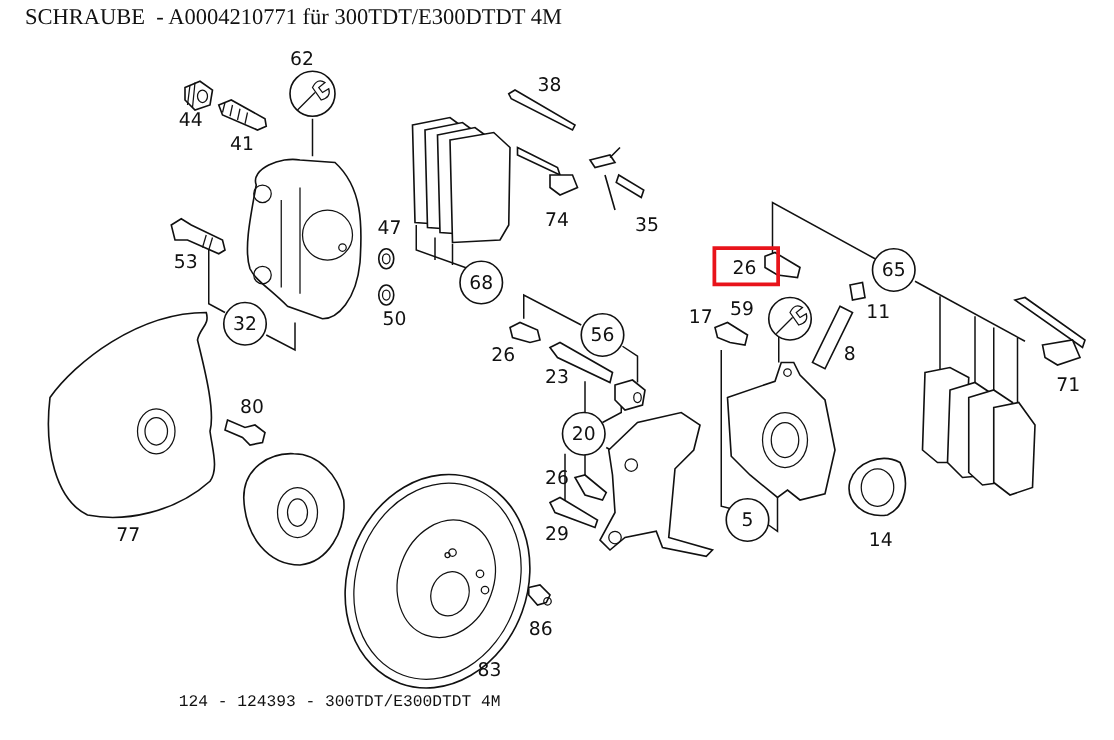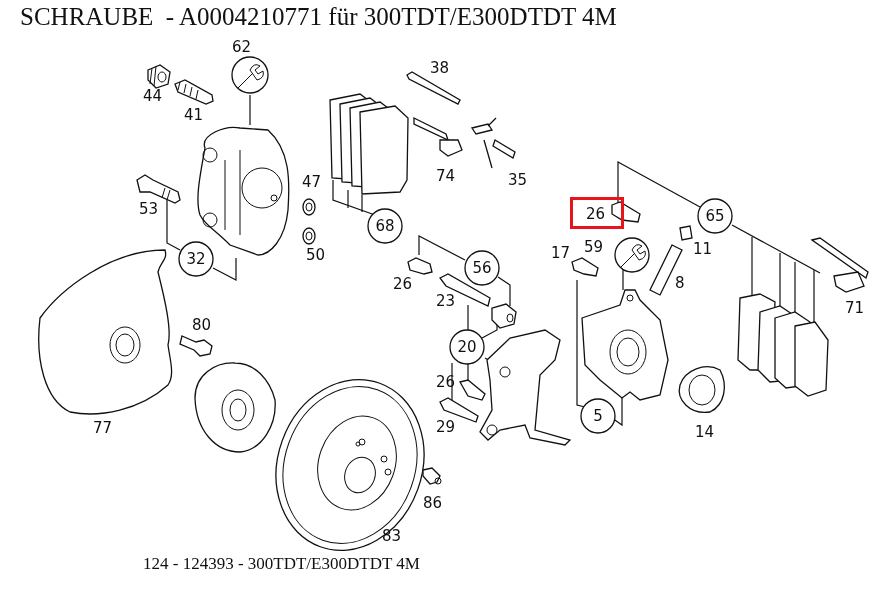--- a/index.html
+++ b/index.html
@@ -1,18 +1,18 @@
 <!DOCTYPE html>
 <html><head>
 <meta charset="utf-8">
 <style>
   html, body { margin:0; padding:0; background:#ffffff; }
   body { width:891px; height:592px; position:relative; overflow:hidden; font-family:"DejaVu Sans", sans-serif; }
-  .title { position:absolute; left:20px; top:3px; font-family:"Liberation Serif","DejaVu Serif",serif; font-size:25px; color:#111; white-space:pre; letter-spacing:0px; }
-  .caption { position:absolute; left:143px; top:554px; font-family:Liberation Serif, serif; font-size:17px; color:#111; white-space:pre; }
+  .title { position:absolute; left:20px; top:3px; font-family:"Liberation Serif","DejaVu Serif",serif; font-size:18px; color:#111; white-space:pre; letter-spacing:0px; }
+  .caption { position:absolute; left:143px; top:554px; font-family:Liberation Mono, monospace; font-size:13px; color:#111; white-space:pre; }
   svg.diagram { position:absolute; left:0; top:0; }
   .lbl { font-family:"DejaVu Sans", sans-serif; font-size:15px; fill:#111; }
   .clbl { font-family:"DejaVu Sans", sans-serif; font-size:15px; fill:#111; text-anchor:middle; dominant-baseline:central; }
   .ln { stroke:#111; stroke-width:1.2; fill:none; }
   .pt { stroke:#111; stroke-width:1.3; fill:#fff; }
   .pt2 { stroke:#111; stroke-width:1; fill:none; }
   .hl { position:absolute; border:3px solid #e8141b; box-sizing:border-box; }
 </style>
 </head>
 <body>

